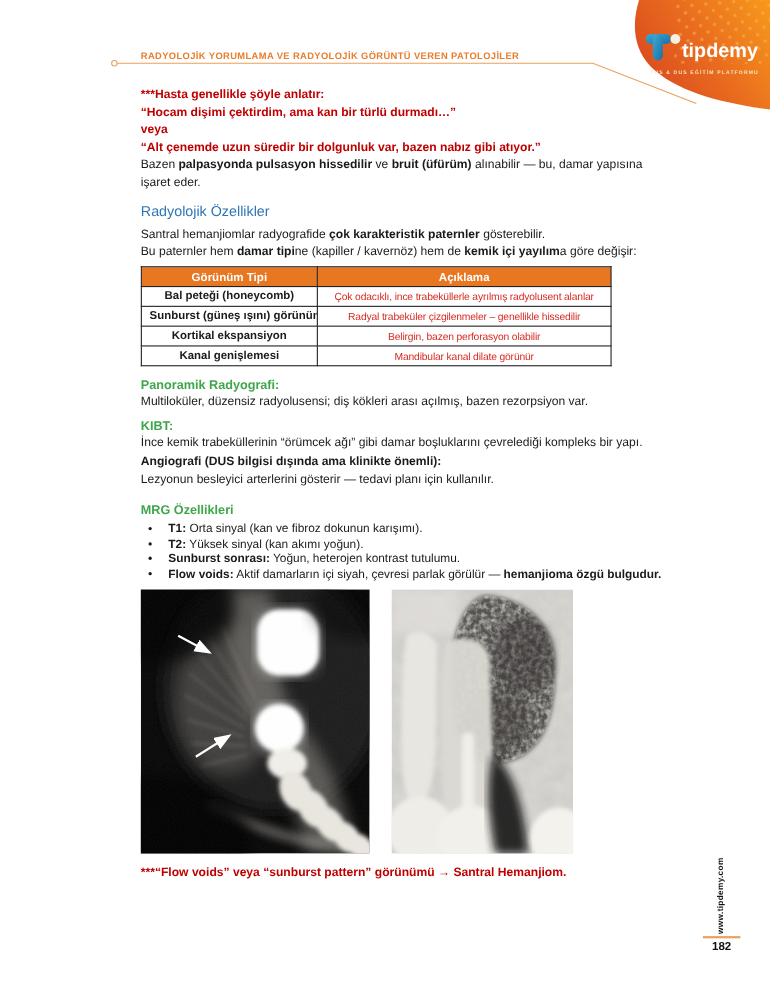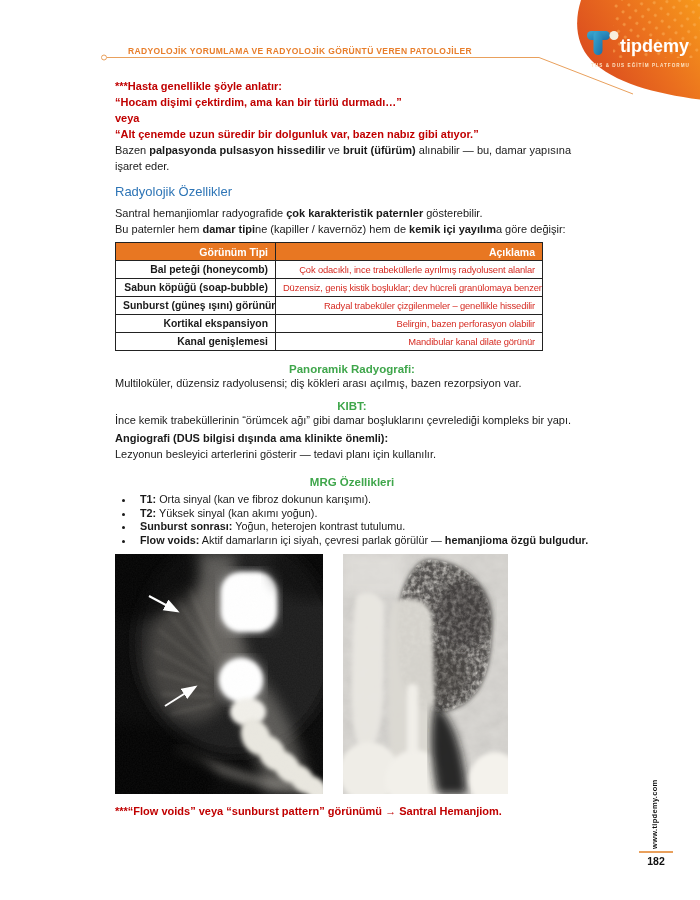--- a/index.html
+++ b/index.html
@@ -2,31 +2,31 @@
 <html style="--accent-orange: #E87E2B; --table-header: #E87722; --heading-blue: #2E75B6; --heading-green: #3FA64B; --text-red: #C00000; --table-red: #D62B22; --line-orange: #E9A05C;"><head>
 <meta charset="utf-8">
 <style>
   html,body{margin:0;padding:0;background:#fff;}
   .page{position:relative;width:700px;height:900px;background:#ffffff;overflow:hidden;
         font-family:"Liberation Sans",sans-serif;color:#1a1a1a;margin-left:11px;}
   .header-deco{position:absolute;left:0;top:0;pointer-events:none;}
   .header-title{position:absolute;left:117px;top:46px;font-size:8.5px;font-weight:bold;
         color:var(--accent-orange,#E87E2B);letter-spacing:.35px;}
   .logo-svg{position:absolute;right:0;top:0;}
-  .content{position:absolute;left:104px;top:78px;width:474px;}
+  .content{position:absolute;left:117px;top:78px;width:474px;}
   .line{font-size:11px;line-height:16px;margin:0;}
   .red{color:var(--text-red,#C00000);font-weight:bold;}
   .b{font-weight:bold;}
   .h-blue{font-size:13px;font-weight:normal;color:var(--heading-blue,#2E75B6);margin:10px 0 6px 0;}
-  .h-green{font-size:11.5px;font-weight:bold;color:var(--heading-green,#3FA64B);margin:0;text-align:center;}
+  .h-green{font-size:11.5px;font-weight:bold;color:var(--heading-green,#3FA64B);margin:0;}
   .mt12{margin-top:12px;} .mt9{margin-top:9px;} .mt14{margin-top:14px;} .mt2{margin-top:2px;}
   table.patterns{border-collapse:collapse;table-layout:fixed;width:428px;margin-top:5px;
         border:1.5px solid #222;}
   table.patterns th, table.patterns td{border:1.2px solid #222;padding:1px 7px;height:15px;
-        text-align:right;overflow:hidden;}
+        text-align:center;overflow:hidden;}
   table.patterns th{background:var(--table-header,#E87722);color:#fff;font-size:10.5px;font-weight:bold;}
   td.c1{font-weight:bold;font-size:10.4px;width:145px;white-space:nowrap;}
   td.c2{color:var(--table-red,#D62B22);font-size:9.4px;letter-spacing:-0.15px;white-space:nowrap;}
   ul.mrg{margin:5px 0 0 0;padding-left:20px;}
   ul.mrg li{font-size:10.8px;line-height:13.5px;padding-left:5px;white-space:nowrap;}
   .images{display:flex;gap:20px;margin-top:7px;}
   .caption{font-size:11px;line-height:16px;font-weight:bold;color:var(--text-red,#C00000);margin:9px 0 0 0;}
   .v-site{position:absolute;left:639px;top:791px;height:58px;writing-mode:vertical-rl;
         transform:rotate(180deg);font-size:7.5px;font-weight:bold;color:#111;letter-spacing:.3px;}
   .footer-line{position:absolute;left:628px;top:851px;width:34px;height:2px;
@@ -95,24 +95,20 @@
           <th style="width:145px;">Görünüm Tipi</th>
           <th>Açıklama</th>
         </tr>
       </thead>
       <tbody>
         <tr>
           <td class="c1">Bal peteği (honeycomb)</td>
           <td class="c2">Çok odacıklı, ince trabeküllerle ayrılmış radyolusent alanlar</td>
         </tr>
         <tr>
-          <td class="c1">Sabun köpüğü (soap-bubble)</td>
-          <td class="c2">Düzensiz, geniş kistik boşluklar; dev hücreli granülomaya benzer</td>
-        </tr>
-        <tr>
           <td class="c1">Sunburst (güneş ışını) görünümü</td>
           <td class="c2">Radyal trabeküler çizgilenmeler – genellikle hissedilir</td>
         </tr>
         <tr>
           <td class="c1">Kortikal ekspansiyon</td>
           <td class="c2">Belirgin, bazen perforasyon olabilir</td>
         </tr>
         <tr>
           <td class="c1">Kanal genişlemesi</td>
           <td class="c2">Mandibular kanal dilate görünür</td>

